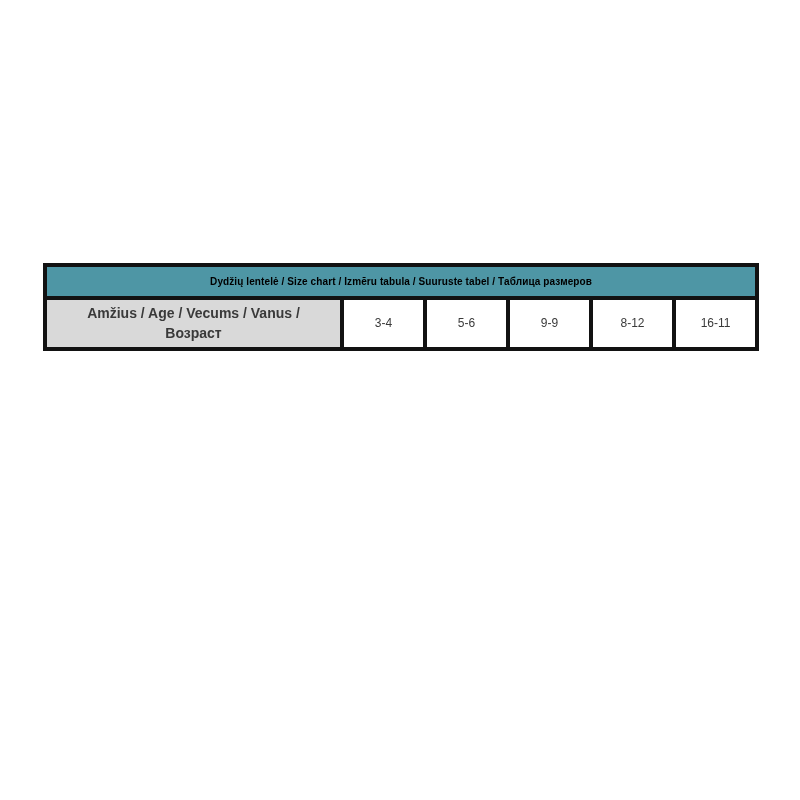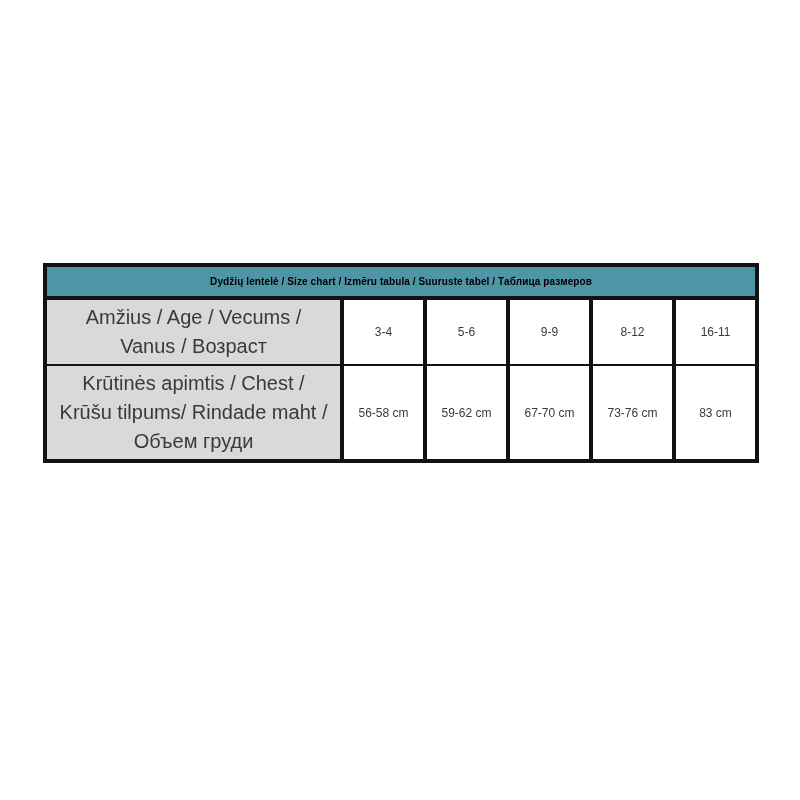--- a/index.html
+++ b/index.html
@@ -43,23 +43,24 @@
   td {
     border-top: 2px solid var(--border-color);
     border-left: 4px solid var(--border-color);
     color: var(--cell-text);
     text-align: center;
     vertical-align: middle;
   }
   td.label-cell {
     background: var(--label-bg);
     border-left: none;
-    font-size: 20px;
+    font-size: 14px;
     line-height: 1.45;
     padding: 3px 12px;
+    font-weight: bold;
   }
   td.value-cell {
     background: #ffffff;
     font-size: 12px;
     padding: 2px 4px;
   }
   tbody tr:nth-child(1) { height: 42px; }
   tbody tr:nth-child(2) { height: 45px; }
   tbody tr:nth-child(3) { height: 46px; }
   tbody tr:nth-child(4) { height: 46px; }
@@ -87,25 +88,17 @@
   <tr>
     <td class="label-cell">Amžius / Age / Vecums / Vanus / Возраст</td>
     <td class="value-cell">3-4</td>
     <td class="value-cell">5-6</td>
     <td class="value-cell">9-9</td>
     <td class="value-cell">8-12</td>
     <td class="value-cell">16-11</td>
   </tr>
 
 
-  <tr>
-    <td class="label-cell">Krūtinės apimtis / Chest / Krūšu tilpums/ Rindade maht / Объем груди</td>
-    <td class="value-cell">56-58 cm</td>
-    <td class="value-cell">59-62 cm</td>
-    <td class="value-cell">67-70 cm</td>
-    <td class="value-cell">73-76 cm</td>
-    <td class="value-cell">83 cm</td>
-  </tr>
 
 
 </tbody>
   </table>
 </div>
 
 </body></html>

